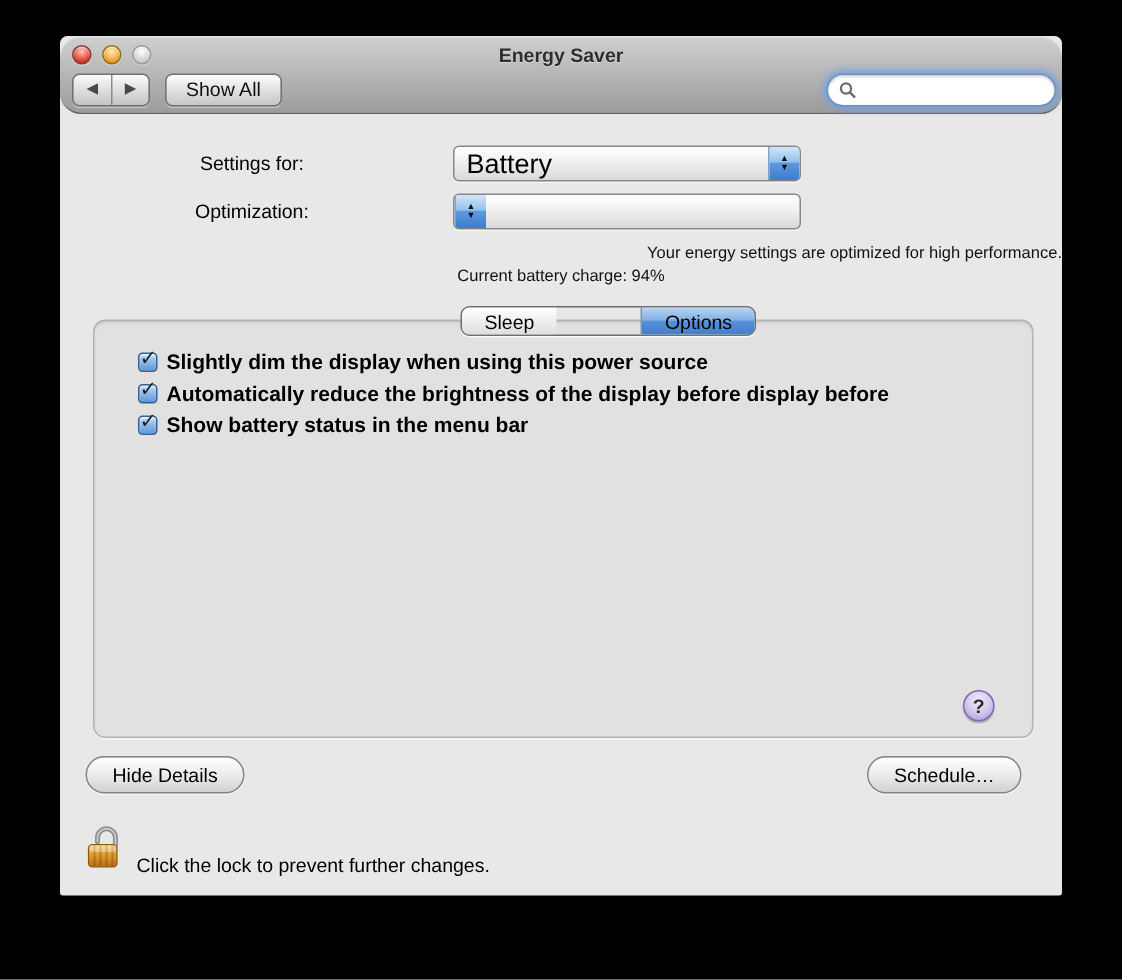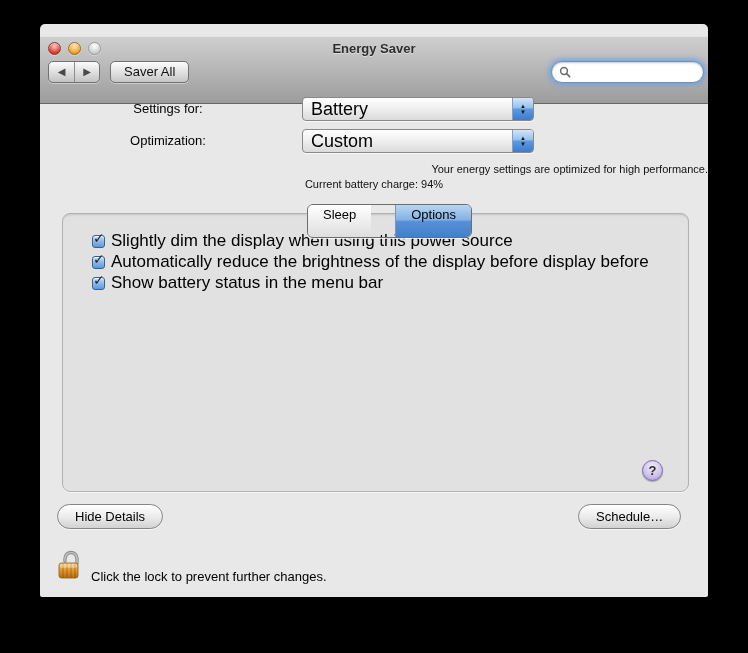--- a/index.html
+++ b/index.html
@@ -10,24 +10,25 @@
     position:relative; overflow:hidden;
     -webkit-font-smoothing:antialiased;
   }
   .window {
     position:absolute; left:40px; top:24px; width:668px; height:573px;
     background:#e8e8e8; border-radius:5px 5px 2px 2px; overflow:hidden;
     box-shadow:0 12px 34px rgba(0,0,0,.65);
   }
   
   .header {
-    position:absolute; left:0; top:12px; width:100%; height:68px;
+    position:absolute; left:0; top:0; width:100%; height:52px;
     background:linear-gradient(#d0d0d0,#9c9c9c);
     border-bottom:1px solid #646464;
     box-shadow:inset 0 1px 0 rgba(255,255,255,.45);
+    border-radius:14px;
   }
   .traffic { position:absolute; left:8px; top:6px; display:flex; gap:7px; }
   .light { width:13px; height:13px; border-radius:50%;
            box-shadow:inset 0 1px 1px rgba(255,255,255,.55), 0 1px 1px rgba(255,255,255,.35); }
   .light.red    { background:radial-gradient(circle at 50% 30%, #ffc9c2, #e0473b 62%, #a51d0f); border:1px solid #8f3a31; }
   .light.yellow { background:radial-gradient(circle at 50% 30%, #ffeab2, #f0a73e 62%, #c07a14); border:1px solid #97711f; }
   .light.gray   { background:radial-gradient(circle at 50% 30%, #ffffff, #d2d2d2 62%, #b2b2b2); border:1px solid #9c9c9c; }
   .win-title {
     position:absolute; left:0; top:0; width:100%; height:24px; line-height:25px;
     text-align:center; font-size:13px; font-weight:bold; color:#2e2e2e;
@@ -78,23 +79,23 @@
     background:linear-gradient(#d3e6f8,#95c0ec 45%,#5e9ae0 50%,#3c7cd0);
     display:flex; flex-direction:column; align-items:center; justify-content:center;
     gap:1px;
   }
   .popup-cap .arr { font-size:6px; line-height:5px; color:#0d0d0d; }
   .info-text {
     position:absolute; left:0; width:100%; text-align:center;
     font-size:11px; color:#111; height:14px; line-height:14px;
   }
   .tabs {
-    position:absolute; left:267px; top:180px; height:34px; display:flex;
+    position:absolute; left:267px; top:180px; height:20px; display:flex;
     border:1px solid #6d6d6d; border-radius:6px; overflow:hidden;
-    box-shadow:0 1px 0 rgba(255,255,255,.8); z-index:5;
+    box-shadow:0 1px 0 rgba(255,255,255,.8); z-index:5;gap:32px;
   }
   .tab { padding:0 15px; line-height:20px; font-size:13px; color:#000;
          background:linear-gradient(#ffffff,#dedede); }
   .tab + .tab { border-left:1px solid #7d96b4;margin-left:24px; }
   .tab.selected {
     background:linear-gradient(#b9d6f2,#84b1e5 46%,#5590d9 52%,#447fc8);
   }
   .panel {
     position:absolute; left:22px; top:189px; width:627px; height:279px;
     background:#e1e1e1; border:1px solid #b2b2b2; border-radius:8px;
@@ -107,21 +108,21 @@
   .cb {
     width:13px; height:13px; border-radius:3px; position:relative; flex:0 0 auto;
     border:1px solid #35608f;
     background:linear-gradient(#c3ddf4,#8cb9e6 48%,#5c99d8);
     box-shadow:inset 0 1px 1px rgba(255,255,255,.8);
   }
   .cb .check {
     position:absolute; left:0px; top:-6px; font-size:14px; font-weight:bold;
     color:#14202e; text-shadow:0 0 1px rgba(255,255,255,.4);
   }
-  .cb-label { font-size:17px; color:#000; white-space:nowrap; }
+  .cb-label { font-size:14px; color:#000; white-space:nowrap;font-weight:bold; }
   .help-btn {
     position:absolute; right:25px; bottom:10px; width:21px; height:21px;
     border-radius:50%;
     background:radial-gradient(circle at 50% 32%, #f2eefb, #cec2ea 58%, #a290d2);
     border:1px solid #7c69ad;
     box-shadow:0 1px 1px rgba(0,0,0,.3);
     text-align:center; line-height:19px; font-size:13px; font-weight:bold; color:#2c2c2c;
   }
   .push-btn {
     position:absolute; top:480px; height:25px; padding:0 17px;
@@ -146,21 +147,21 @@
       <span class="light red"></span>
       <span class="light yellow"></span>
       <span class="light gray"></span>
     </div>
     <div class="win-title">Energy Saver</div>
 
     <div class="nav-seg">
       <span class="nav-btn"><span>◀</span></span>
       <span class="nav-btn"><span>▶</span></span>
     </div>
-    <button class="show-all">Saver All</button>
+    <button class="show-all">Show All</button>
 
     <div class="search">
       <svg width="12" height="12" viewBox="0 0 12 12">
         <circle cx="5" cy="5" r="3.4" fill="none" stroke="#6b6b6b" stroke-width="1.5"></circle>
         <line x1="7.6" y1="7.6" x2="10.6" y2="10.6" stroke="#6b6b6b" stroke-width="1.6" stroke-linecap="round"></line>
       </svg>
       <input type="text" value="" style="">
     </div>
   </div>
 
@@ -168,21 +169,20 @@
   <div class="popup" style="top:73px;">
     <span class="popup-text">Battery</span>
     <span class="popup-cap">
       <span class="arr">▲</span>
       <span class="arr">▼</span>
     </span>
   </div>
 
   <div class="form-label" style="top:105px;">Optimization:</div>
   <div class="popup" style="top:105px;">
-    <span class="popup-text">Custom</span>
     <span class="popup-cap">
       <span class="arr">▲</span>
       <span class="arr">▼</span>
     </span>
   </div>
 
   <div class="info-text" style="top:138px;text-align:right;">Your energy settings are optimized for high performance.</div>
   <div class="info-text" style="top:153px;">Current battery charge: 94%</div>
 
   <div class="tabs">

